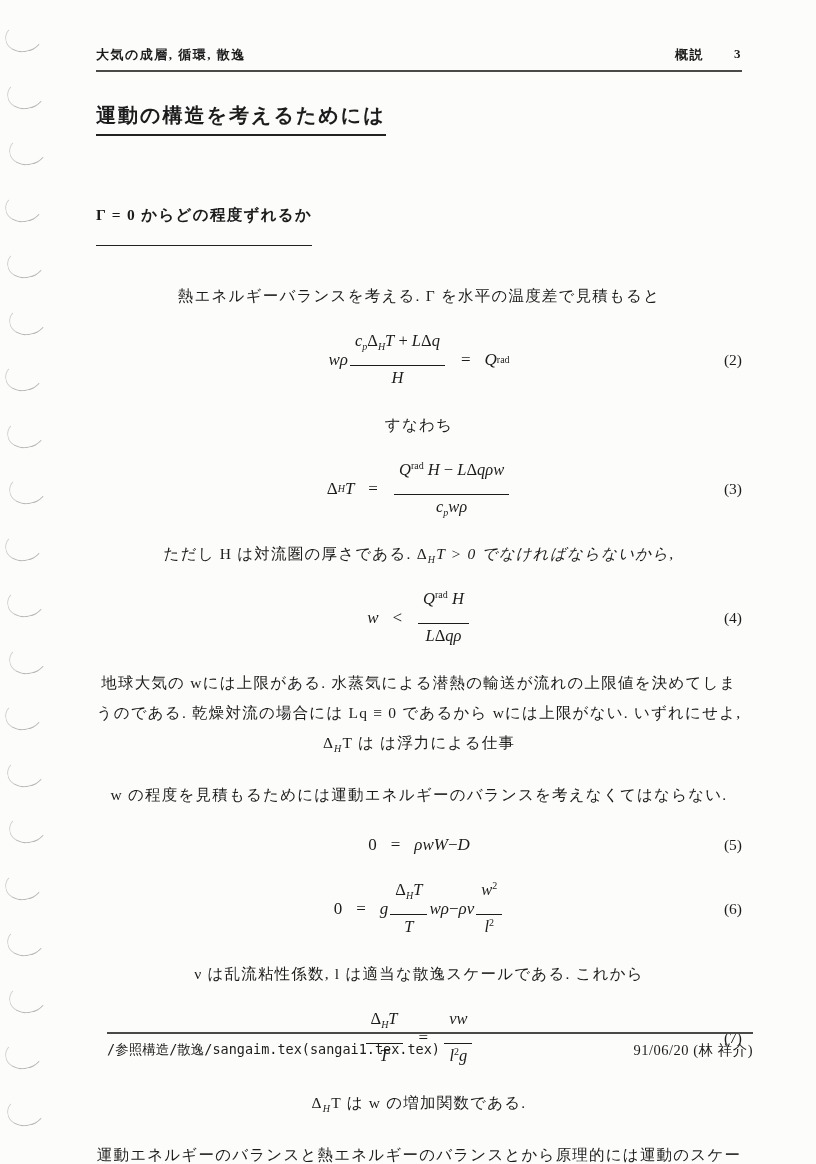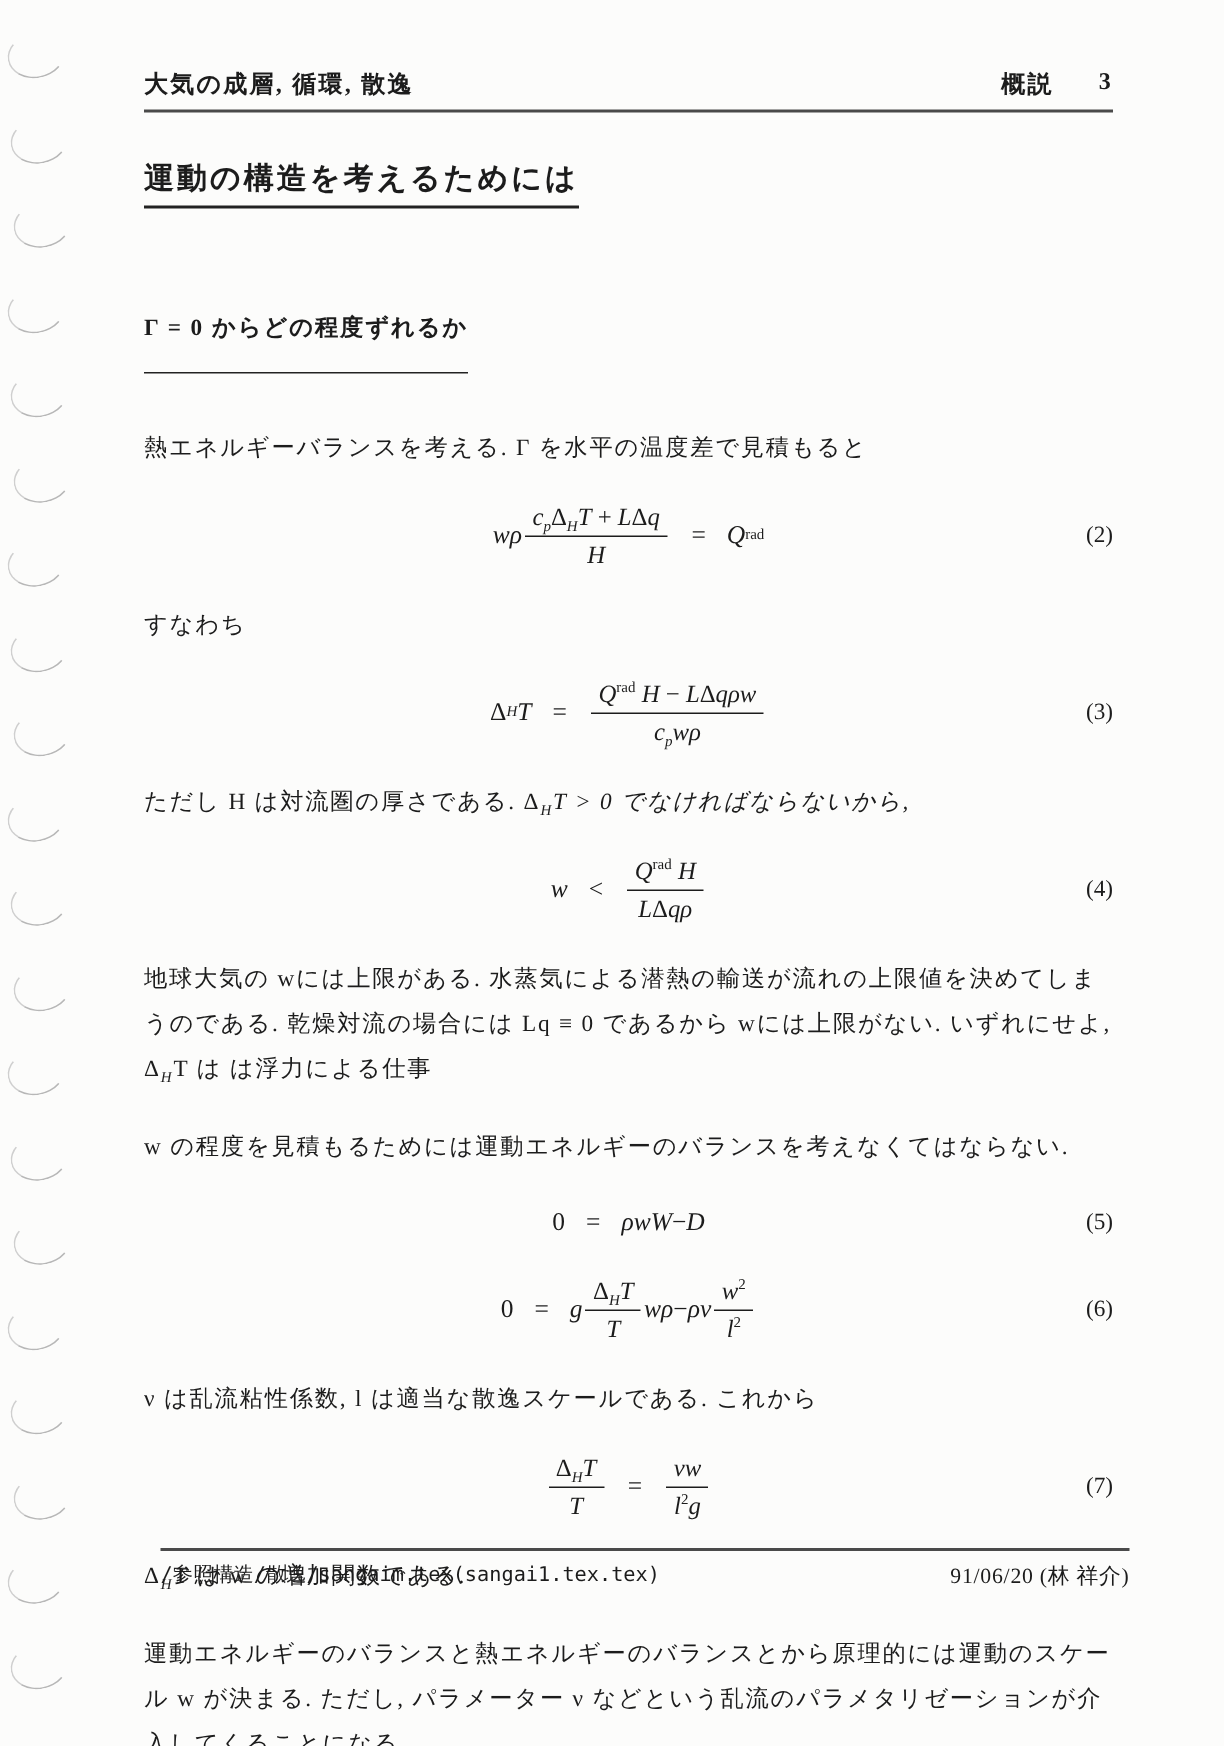--- a/index.html
+++ b/index.html
@@ -24,62 +24,62 @@
     border-radius:50%;
     transform:rotate(-10deg);
   }
   
   .content{
     position:absolute;left:96px;top:0;width:646px;
   }
   .pg-header{
     display:flex;justify-content:space-between;align-items:flex-end;
     padding-top:46px;
-    font-size:16px;font-weight:bold;letter-spacing:1.5px;
+    font-size:13px;font-weight:bold;letter-spacing:1.5px;
   }
   .pg-header .hdr-right{display:flex;gap:30px;}
   .hdr-rule{border:none;border-top:2.5px solid #4a4a4a;margin:6px 0 0 0;}
   .doc-title{
     margin-top:30px;
     font-size:20px;font-weight:bold;letter-spacing:2px;
     display:inline-block;
     border-bottom:2.2px solid #222;
     padding-bottom:5px;
   }
   .sec-heading{
     margin-top:56px;
     font-size:15.5px;font-weight:bold;letter-spacing:1.3px;
     display:inline-block;
     border-bottom:1.8px solid #222;
     padding-bottom:19px;
   }
   .para{
     margin-top:22px;
     font-size:15.5px;line-height:30px;letter-spacing:1.2px;
-    text-align:left;
+    text-align:center;
   }
   .it{font-style:italic;}
   .rm{font-style:normal;}
   sub{font-size:10px;font-style:italic;line-height:0;}
   sup{font-size:10px;font-style:normal;line-height:0;}
   
   .eq-row{
     position:relative;
     display:flex;justify-content:center;
     margin:20px 0;
     min-height:46px;
     font-size:17px;
   }
   .eq-row.simple{min-height:30px;}
   .eq-body{display:inline-flex;align-items:center;}
   .frac{
     display:inline-flex;flex-direction:column;align-items:center;
     vertical-align:middle;margin:0 2px;font-size:16.5px;
   }
-  .frac .num{border-bottom:1.3px solid #1c1c1c;padding:0 5px 2px;white-space:nowrap;}
+  .frac .num{border-bottom:1.3px solid #1c1c1c;padding:0 5px 14px;white-space:nowrap;}
   .frac .den{padding-top:2px;white-space:nowrap;}
   .rel{margin:0 14px;font-style:normal;}
   .eq-label{
     position:absolute;right:0;top:50%;transform:translateY(-50%);
     font-size:15.5px;letter-spacing:0;
   }
   
   .pg-footer{
     position:absolute;left:107px;width:646px;top:1032px;
   }

